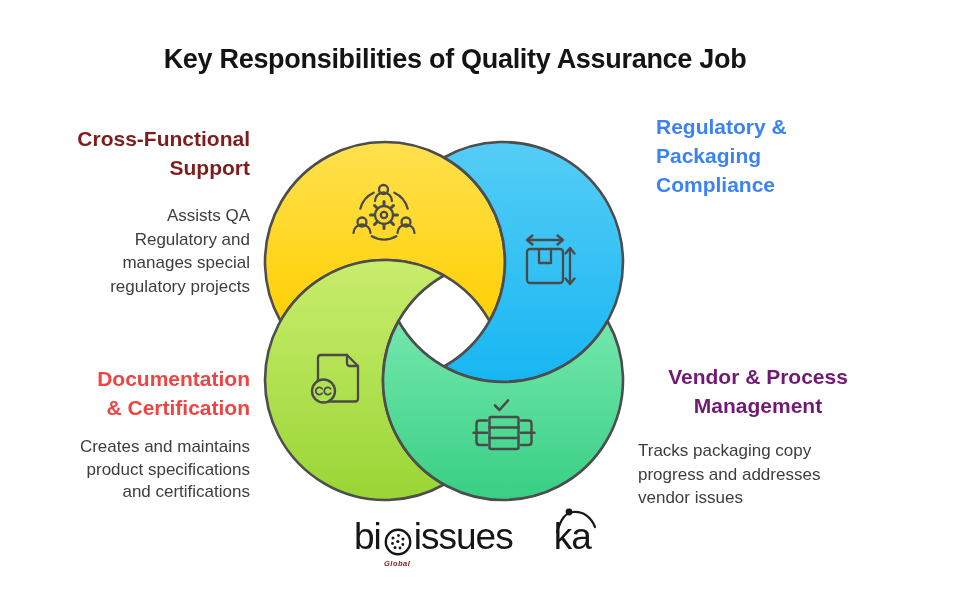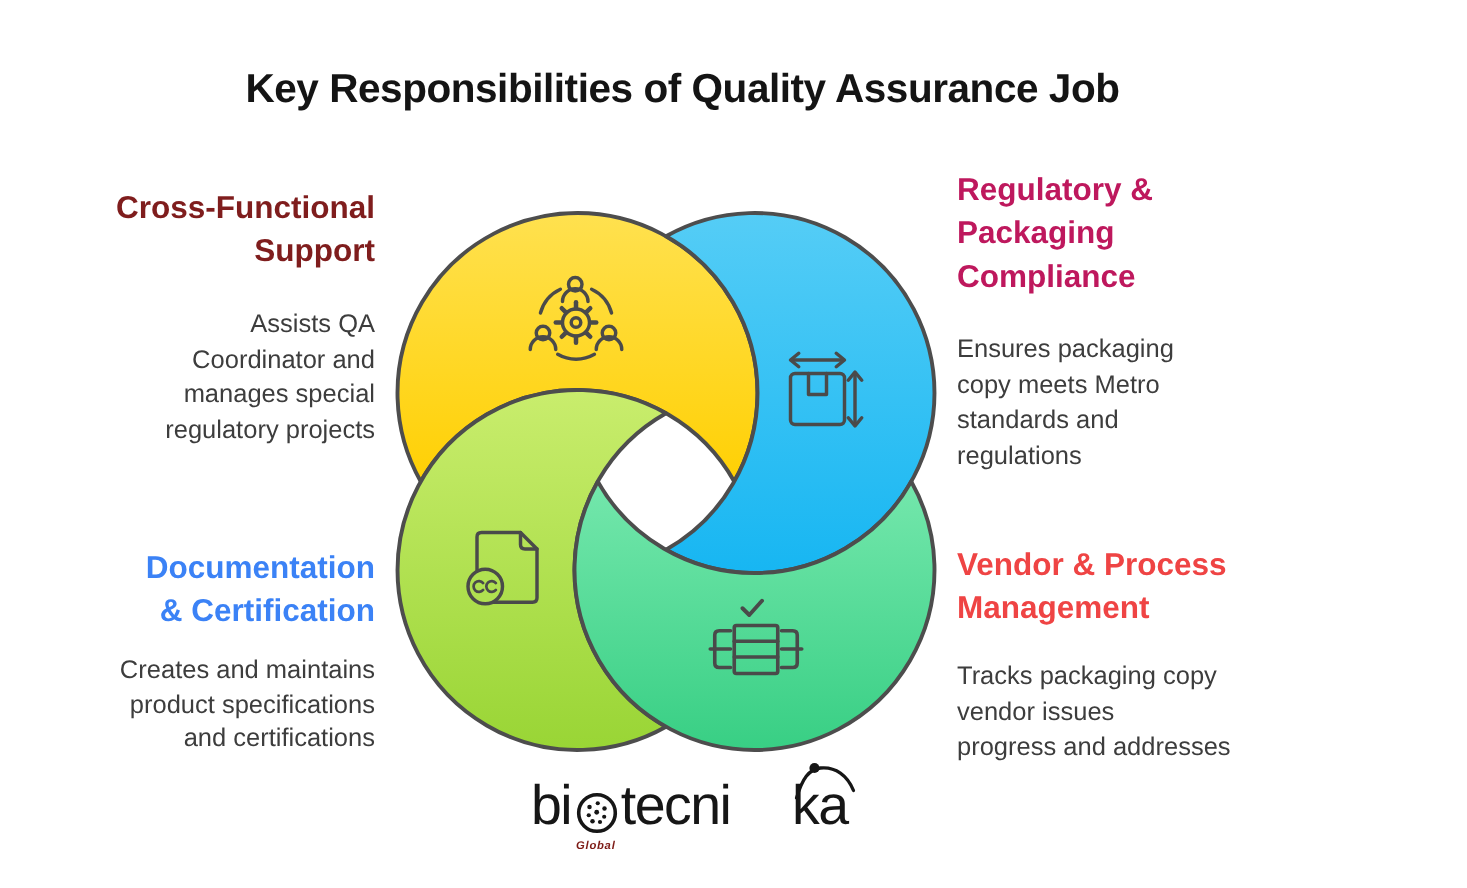--- a/index.html
+++ b/index.html
@@ -120,61 +120,55 @@
     </g>
   </svg>
 
   <div class="label-block tl">
     <div style="color: #7f1d1d;">
       <div class="hline">Cross-Functional</div>
       <div class="hline">Support</div>
     </div>
     <div class="body">
       <div class="bline">Assists QA</div>
-      <div class="bline">Coordinator and</div>
+      <div class="bline">Regulatory and</div>
       <div class="bline">manages special</div>
       <div class="bline">regulatory projects</div>
     </div>
   </div>
 
   <div class="label-block tr">
-    <div style="color: #be185d;">
+    <div style="color: #3b82f6; margin-left: 18px;">
       <div class="hline">Regulatory &amp;</div>
       <div class="hline">Packaging</div>
       <div class="hline">Compliance</div>
     </div>
-    <div class="body">
-      <div class="bline">Ensures packaging</div>
-      <div class="bline">copy meets Metro</div>
-      <div class="bline">standards and</div>
-      <div class="bline">regulations</div>
-    </div>
   </div>
 
   <div class="label-block bl">
-    <div style="color: #3b82f6;">
+    <div style="color: #ef4444;">
       <div class="hline">Documentation</div>
       <div class="hline">&amp; Certification</div>
     </div>
     <div class="body">
       <div class="bline">Creates and maintains</div>
       <div class="bline">product specifications</div>
       <div class="bline">and certifications</div>
     </div>
   </div>
 
   <div class="label-block br">
-    <div style="color: #ef4444;">
+    <div style="color: #701a75; text-align: center;">
       <div class="hline">Vendor &amp; Process</div>
       <div class="hline">Management</div>
     </div>
     <div class="body">
       <div class="bline">Tracks packaging copy</div>
+      <div class="bline">progress and addresses</div>
       <div class="bline">vendor issues</div>
-      <div class="bline">progress and addresses</div>
     </div>
   </div>
 
   <div class="logo">
     <div class="logo-row">
       <span class="lg">bi</span>
       <span class="globe-wrap">
         <svg width="30" height="30" viewBox="0 0 30 30">
           <circle cx="15" cy="15" r="12.2" fill="#ffffff" stroke="#161616" stroke-width="2.4"></circle>
           <g fill="#161616">
@@ -182,21 +176,21 @@
               <circle cx="15.5" cy="8.5" r="1.4"></circle>
             <circle cx="20" cy="12" r="1.5"></circle>
               <circle cx="9.5" cy="16.5" r="1.4"></circle>
             <circle cx="14.8" cy="14.5" r="1.6"></circle>
               <circle cx="19.8" cy="17.5" r="1.4"></circle>
             <circle cx="12" cy="20.5" r="1.5"></circle>
               <circle cx="17" cy="21" r="1.4"></circle>
           </g>
         </svg>
       </span>
-      <span class="lg">tecni</span>
+      <span class="lg">issues</span>
       <span class="lg ka-wrap">
         <span>ka</span>
         <svg class="dancer" width="44" height="30" viewBox="0 0 44 30">
           <circle cx="16" cy="7" r="3.4" fill="#161616"></circle>
           <path d="M4 27 C8 14 12 8 20 7 C30 6 38 12 42 22" fill="none" stroke="#161616" stroke-width="2.2" stroke-linecap="round"></path>
         </svg>
       </span>
     </div>
     <div class="global-sub">Global</div>
   </div>

